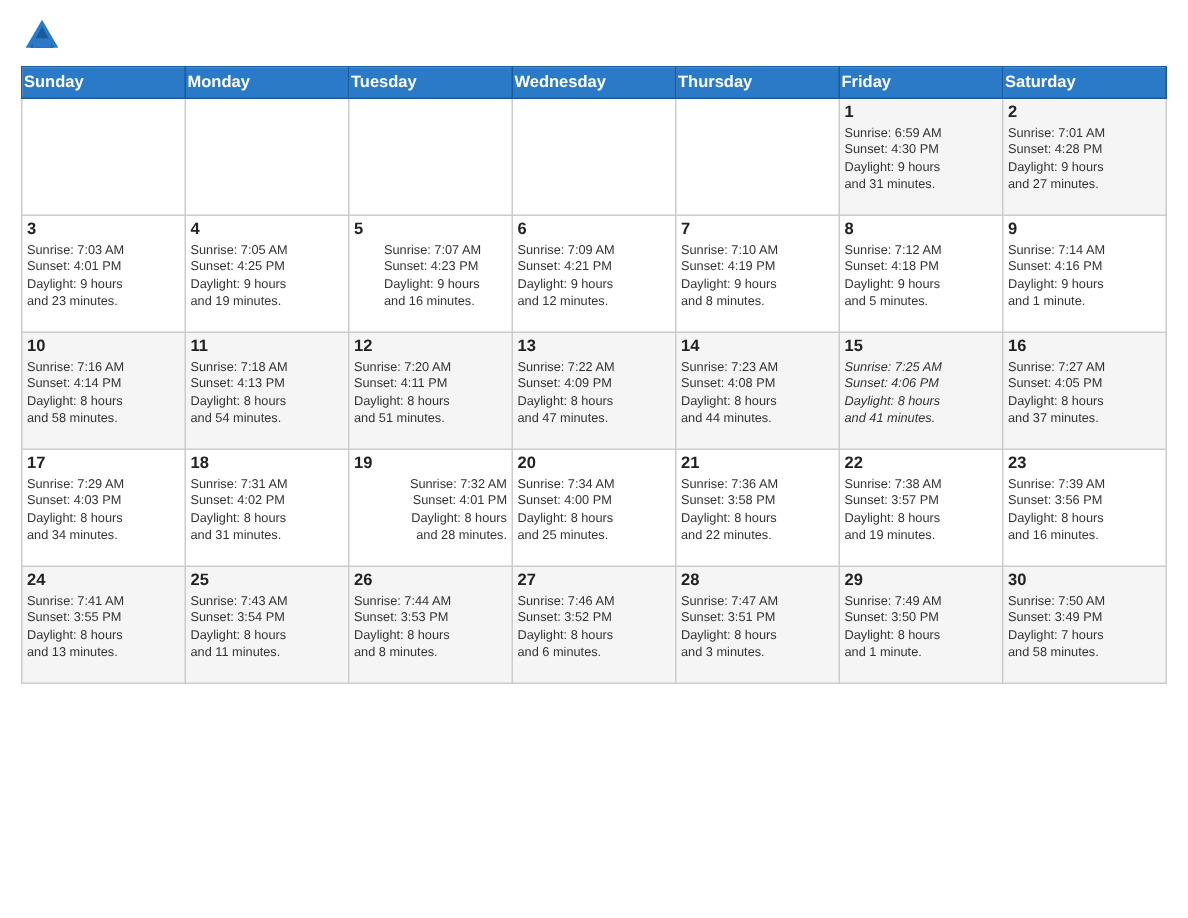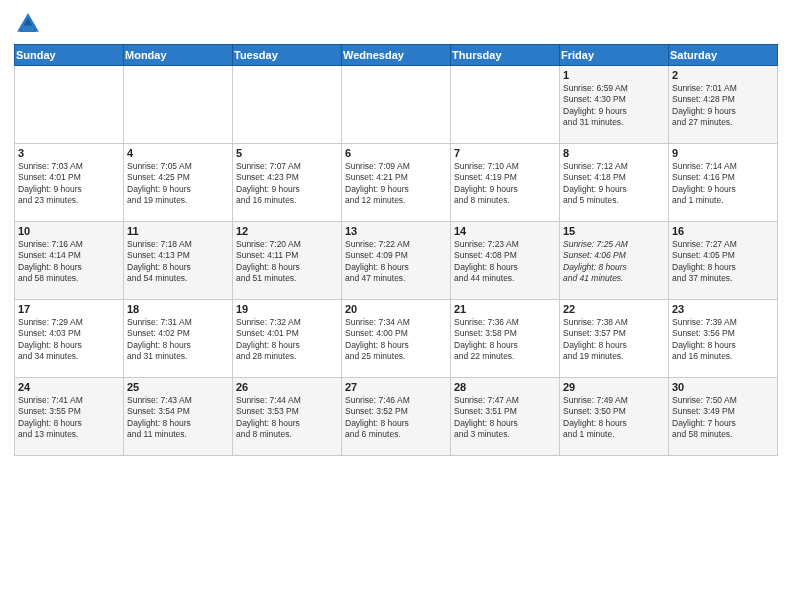--- a/index.html
+++ b/index.html
@@ -164,21 +164,21 @@
           </td>
           <td>
             <span class="day-num">4</span>
             <div class="day-info" style="white-space: pre-line;">Sunrise: 7:05 AM
 Sunset: 4:25 PM
 Daylight: 9 hours
 and 19 minutes.</div>
           </td>
           <td>
             <span class="day-num">5</span>
-            <div class="day-info" style="white-space: pre-line;">Sunrise: 7:07 AM
+            <div class="day-info" style="white-space: pre-line; margin-left: 20px;">Sunrise: 7:07 AM
 Sunset: 4:23 PM
 Daylight: 9 hours
 and 16 minutes.</div>
           </td>
           <td>
             <span class="day-num">6</span>
             <div class="day-info" style="white-space: pre-line;">Sunrise: 7:09 AM
 Sunset: 4:21 PM
 Daylight: 9 hours
 and 12 minutes.</div>
@@ -266,21 +266,21 @@
           </td>
           <td>
             <span class="day-num">18</span>
             <div class="day-info" style="white-space: pre-line;">Sunrise: 7:31 AM
 Sunset: 4:02 PM
 Daylight: 8 hours
 and 31 minutes.</div>
           </td>
           <td>
             <span class="day-num">19</span>
-            <div class="day-info" style="white-space: pre-line;">Sunrise: 7:32 AM
+            <div class="day-info" style="white-space: pre-line; text-align: right;">Sunrise: 7:32 AM
 Sunset: 4:01 PM
 Daylight: 8 hours
 and 28 minutes.</div>
           </td>
           <td>
             <span class="day-num">20</span>
             <div class="day-info" style="white-space: pre-line;">Sunrise: 7:34 AM
 Sunset: 4:00 PM
 Daylight: 8 hours
 and 25 minutes.</div>

